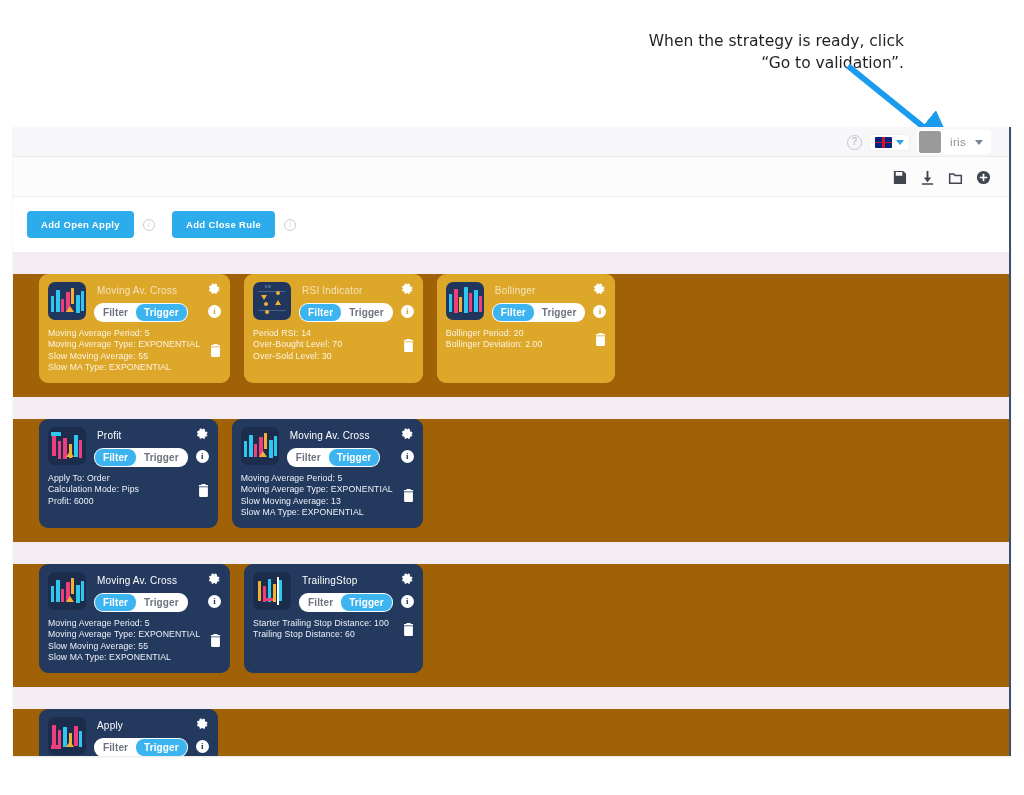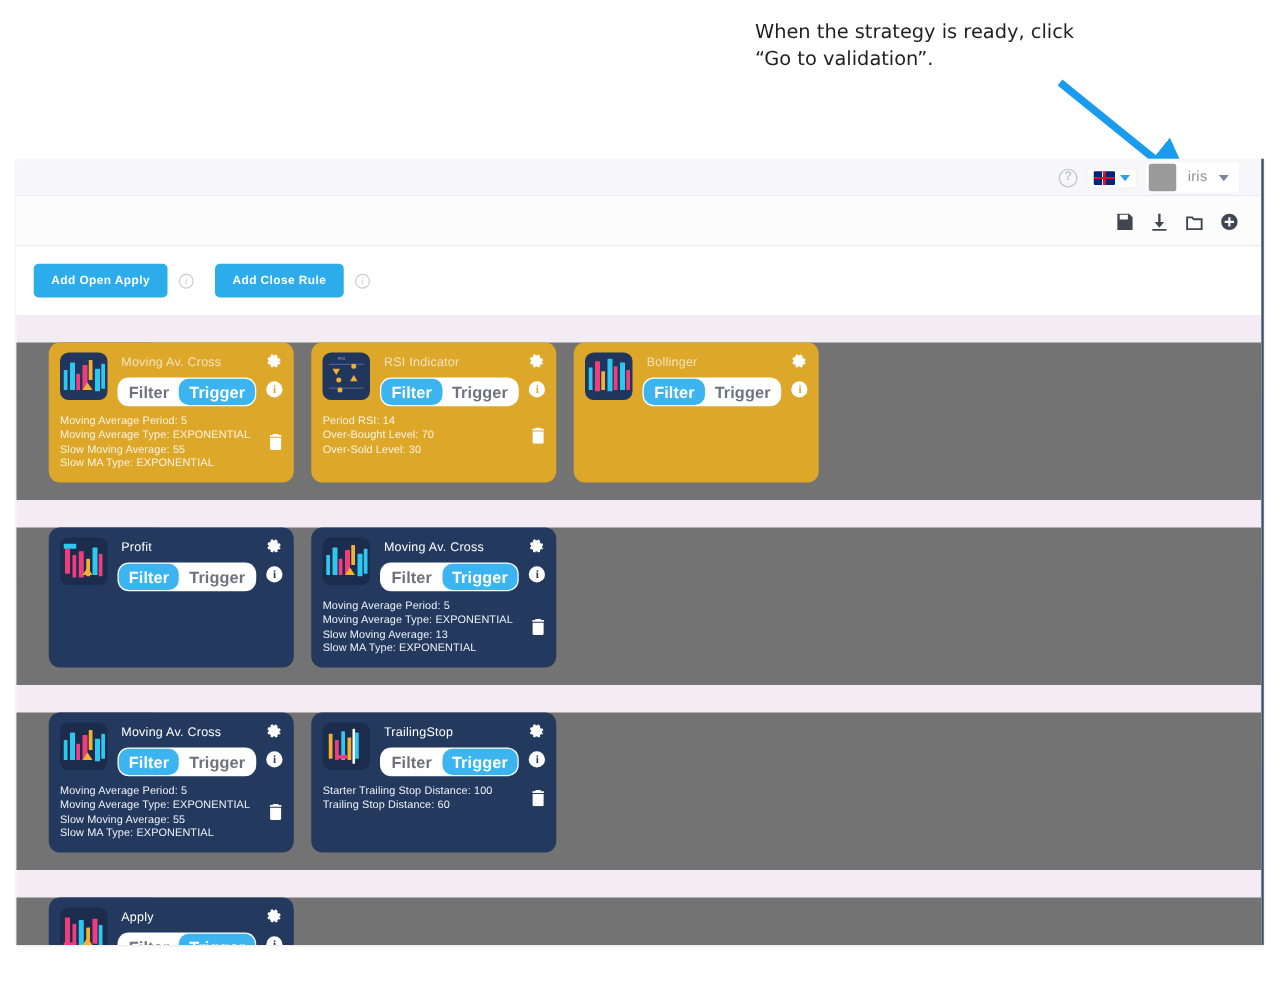--- a/index.html
+++ b/index.html
@@ -9,23 +9,23 @@
     width: 1024px; height: 795px;
     background: #ffffff;
     font-family: "Liberation Sans", sans-serif;
     overflow: hidden;
   }
   #root { position: relative; width: 1024px; height: 795px; background: #fff; }
 
   
   .annotation {
     position: absolute;
-    left: 604px; top: 14px;
+    left: 604px; top: 30px;
     width: 300px;
-    text-align: left;
+    text-align: right;
     font-size: 15.5px;
     line-height: 1.45;
     color: #231f20;
     white-space: pre-line;
     font-family: "DejaVu Sans", sans-serif;
   }
   .arrow-svg { position: absolute; left: 820px; top: 58px; }
 
   
   .app-window {
@@ -167,21 +167,21 @@
   .gear-head { width: 13px; height: 13px; cursor: pointer; }
   .settings-label { font-size: 10.5px; color: #4b4f58; letter-spacing: .2px; cursor: pointer; }
   .delete-rule {
     position: absolute; right: 44px; top: 50%; transform: translateY(-50%);
     display: flex; align-items: center; gap: 7px; cursor: pointer;
   }
   .delete-rule span { font-size: 9.5px; font-weight: bold; color: #5b6370; letter-spacing: .2px; }
 
   .rule-body {
     position: relative;
-    background: #737373;
+    background: #a16207;
     padding: 0 12px 0 26px;
   }
   .cards {
     position: relative;
     display: flex; gap: 14px;
     margin-top: -42px;
     padding-bottom: 14px;
   }
 
   
@@ -203,21 +203,21 @@
   .card-title {
     font-size: 10px; color: #ffffff; font-weight: normal;
     letter-spacing: .2px; margin: 2px 0 6px 3px; white-space: nowrap;
   }
   .card.gold .card-title { color: #f4e3b8; }
   .seg {
     display: inline-flex; background: #ffffff;
     border-radius: 9px; overflow: hidden; padding: 1px;
   }
   .seg div {
-    font-size: 13px; font-weight: bold; letter-spacing: .1px;
+    font-size: 10px; font-weight: bold; letter-spacing: .1px;
     padding: 3px 8px; border-radius: 8px; color: #6d737e; cursor: pointer;
   }
   .seg div.on { background: #3cb4ef; color: #ffffff; }
   .card-right {
     display: flex; flex-direction: column; align-items: center;
     gap: 9px; padding-top: 1px; flex: none;
   }
   .gear-card { width: 13px; height: 13px; cursor: pointer; }
   .i-badge {
     width: 13px; height: 13px; border-radius: 50%; background: #fff;
@@ -406,20 +406,27 @@
                         <div class="t">Trigger</div>
                       </div></div>
                     <div class="card-right">
                       <svg class="gear-card" viewBox="0 0 16 16">
                         <path fill="#ffffff" d="M8 5.2A2.8 2.8 0 1 0 8 10.8 2.8 2.8 0 0 0 8 5.2zm0 4.1a1.3 1.3 0 1 1 0-2.6 1.3 1.3 0 0 1 0 2.6z"></path>
                         <path fill="#ffffff" d="M14.3 9.4l-1.2-.6a5.4 5.4 0 0 0 0-1.6l1.2-.6-.9-2.2-1.3.4a5.4 5.4 0 0 0-1.2-1.2l.4-1.3L9.1.4l-.6 1.2a5.4 5.4 0 0 0-1.6 0L6.3.4 4.1 1.3l.4 1.3a5.4 5.4 0 0 0-1.2 1.2l-1.3-.4-.9 2.2 1.2.6a5.4 5.4 0 0 0 0 1.6l-1.2.6.9 2.2 1.3-.4a5.4 5.4 0 0 0 1.2 1.2l-.4 1.3 2.2.9.6-1.2a5.4 5.4 0 0 0 1.6 0l.6 1.2 2.2-.9-.4-1.3a5.4 5.4 0 0 0 1.2-1.2l1.3.4.9-2.2z"></path>
                       </svg>
                       <div class="i-badge">i</div>
                     </div>
                   </div>
+                  <div class="card-foot">
+                    <div class="params">Bollinger Period: 20
+Bollinger Deviation: 2.00</div>
+                    <svg class="trash-card" viewBox="0 0 12 14">
+                      <path fill="#ffffff" d="M1.2 3.4h9.6V13c0 .55-.45 1-1 1H2.2c-.55 0-1-.45-1-1V3.4zM4 0h4l.7 1.1H11v1.5H1V1.1h2.3L4 0z"></path>
+                    </svg>
+                  </div>
                 </div>
               </div>
             </div>
           </div>
           <div class="rule">
             <div class="rule-head">
               <div class="pill">Close Buy&amp;Sell</div>
               <div class="head-dot">i</div>
               <div class="activated-label">Activated</div>
               <div class="toggle"></div>
@@ -454,20 +461,28 @@
                         <div class="t">Trigger</div>
                       </div></div>
                     <div class="card-right">
                       <svg class="gear-card" viewBox="0 0 16 16">
                         <path fill="#ffffff" d="M8 5.2A2.8 2.8 0 1 0 8 10.8 2.8 2.8 0 0 0 8 5.2zm0 4.1a1.3 1.3 0 1 1 0-2.6 1.3 1.3 0 0 1 0 2.6z"></path>
                         <path fill="#ffffff" d="M14.3 9.4l-1.2-.6a5.4 5.4 0 0 0 0-1.6l1.2-.6-.9-2.2-1.3.4a5.4 5.4 0 0 0-1.2-1.2l.4-1.3L9.1.4l-.6 1.2a5.4 5.4 0 0 0-1.6 0L6.3.4 4.1 1.3l.4 1.3a5.4 5.4 0 0 0-1.2 1.2l-1.3-.4-.9 2.2 1.2.6a5.4 5.4 0 0 0 0 1.6l-1.2.6.9 2.2 1.3-.4a5.4 5.4 0 0 0 1.2 1.2l-.4 1.3 2.2.9.6-1.2a5.4 5.4 0 0 0 1.6 0l.6 1.2 2.2-.9-.4-1.3a5.4 5.4 0 0 0 1.2-1.2l1.3.4.9-2.2z"></path>
                       </svg>
                       <div class="i-badge">i</div>
                     </div>
                   </div>
+                  <div class="card-foot">
+                    <div class="params">Apply To: Order
+Calculation Mode: Pips
+Profit: 6000</div>
+                    <svg class="trash-card" viewBox="0 0 12 14">
+                      <path fill="#ffffff" d="M1.2 3.4h9.6V13c0 .55-.45 1-1 1H2.2c-.55 0-1-.45-1-1V3.4zM4 0h4l.7 1.1H11v1.5H1V1.1h2.3L4 0z"></path>
+                    </svg>
+                  </div>
                 </div>
                 <div class="card navy">
                   <div class="card-top">
                     <div class="thumb">
                       <span class="cndl" style="left:3px;top:14px;width:3px;height:16px;background:#2ec7f0"></span>
                       <span class="cndl" style="left:8px;top:8px;width:4px;height:22px;background:#2ec7f0"></span>
                       <span class="cndl" style="left:13px;top:17px;width:3px;height:13px;background:#ef3d7d"></span>
                       <span class="cndl" style="left:18px;top:10px;width:4px;height:20px;background:#ef3d7d"></span>
                       <span class="cndl" style="left:23px;top:6px;width:3px;height:16px;background:#f2b134"></span>
                       <span class="cndl" style="left:28px;top:13px;width:4px;height:18px;background:#2ec7f0"></span>

